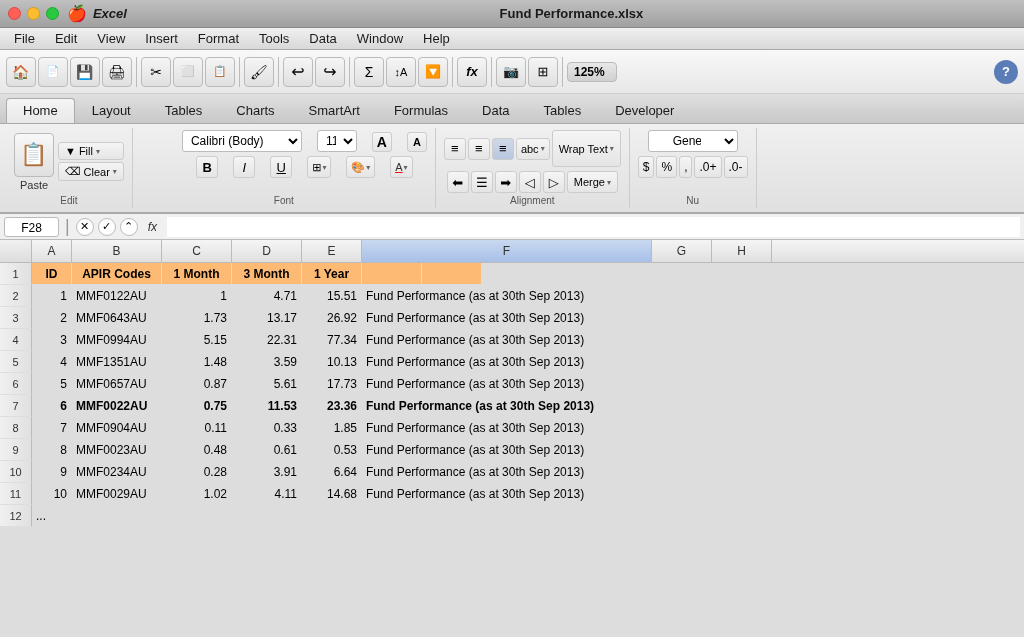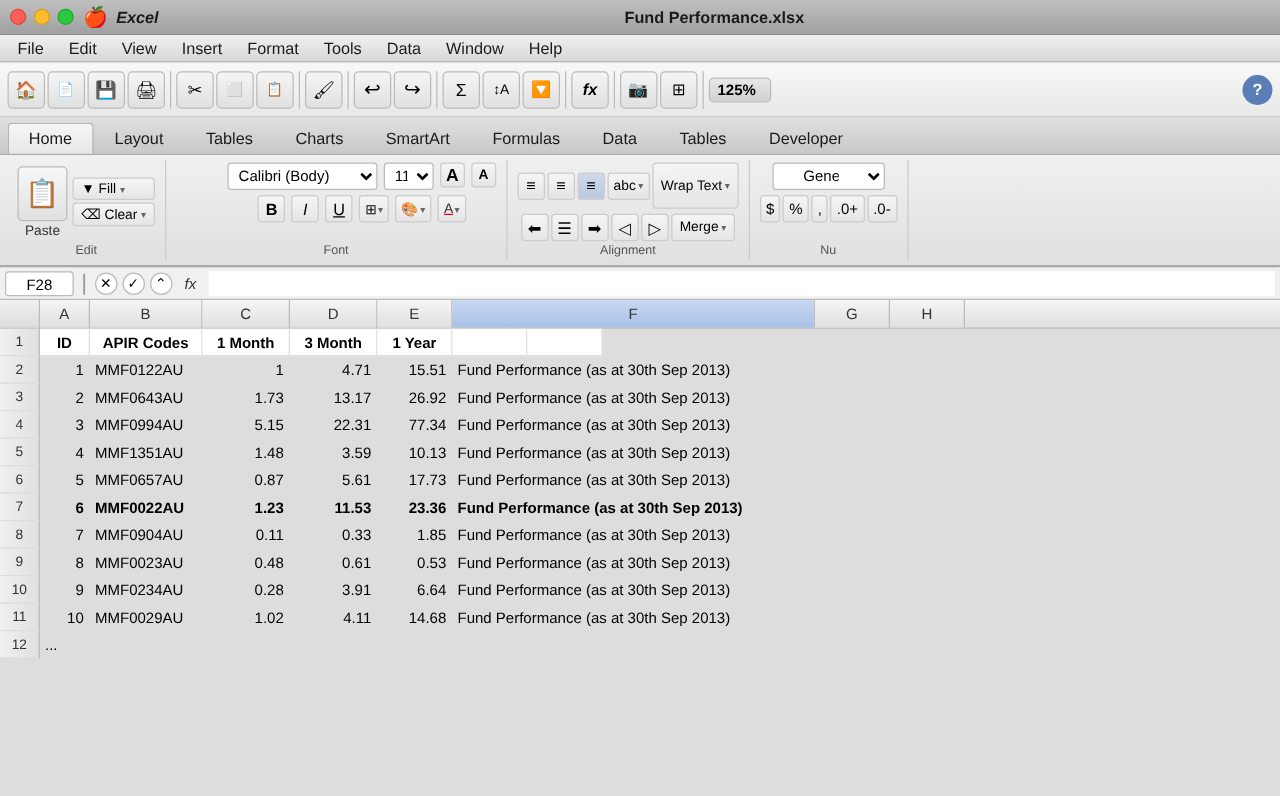--- a/index.html
+++ b/index.html
@@ -164,21 +164,21 @@
       padding: 2px 6px;
       cursor: pointer;
       font-size: 11px;
     }
     .dropdown-arrow { font-size: 8px; color: #666; }
 
     
     .font-group-content {
       display: flex; flex-direction: column; gap: 4px;
     }
-    .font-row1, .font-row2 { display: flex; align-items: flex-start; gap: 5px; padding-left: 41px; }
+    .font-row1, .font-row2 { display: flex; align-items: flex-end; gap: 15px; padding-left: 41px; }
     .font-select {
       background: white;
       border: 1px solid #bbb;
       border-radius: 3px;
       padding: 2px 4px;
       font-size: 12px;
       min-width: 120px;
       cursor: pointer;
     }
     .size-select {
@@ -392,21 +392,21 @@
       height: 22px;
       border-right: 1px solid #ddd;
       border-bottom: 1px solid #ddd;
       padding: 0 4px;
       font-size: 12px;
       display: flex; align-items: center;
       overflow: hidden;
       white-space: nowrap;
       cursor: cell;
     }
-    .cell.header-row { background: #ffffff; font-weight: bold; justify-content: center; }
+    .cell.header-row { background: #fdba74; font-weight: bold; justify-content: center; }
     .cell.bold-row { font-weight: bold; }
     .cell.right-align { justify-content: flex-end; }
     .cell.col-f-header { background: #c5d5ea; font-weight: bold; }
 
     
     .w-a { width: 40px; min-width: 40px; }
     .w-b { width: 90px; min-width: 90px; }
     .w-c { width: 70px; min-width: 70px; }
     .w-d { width: 70px; min-width: 70px; }
     .w-e { width: 60px; min-width: 60px; }
@@ -676,21 +676,21 @@
       <div class="cell w-e right-align">17.73</div>
       <div class="cell w-f">Fund Performance (as at 30th Sep 2013)</div>
       <div class="cell w-g"></div>
       <div class="cell w-h"></div>
     </div>
 
     <div class="grid-row">
       <div class="row-header">7</div>
       <div class="cell w-a right-align bold-row">6</div>
       <div class="cell w-b bold-row">MMF0022AU</div>
-      <div class="cell w-c right-align bold-row">1.23</div>
+      <div class="cell w-c right-align bold-row">0.75</div>
       <div class="cell w-d right-align bold-row">11.53</div>
       <div class="cell w-e right-align bold-row">23.36</div>
       <div class="cell w-f bold-row">Fund Performance (as at 30th Sep 2013)</div>
       <div class="cell w-g"></div>
       <div class="cell w-h"></div>
     </div>
     <div class="grid-row">
       <div class="row-header">8</div>
       <div class="cell w-a right-align">7</div>
       <div class="cell w-b">MMF0904AU</div>

